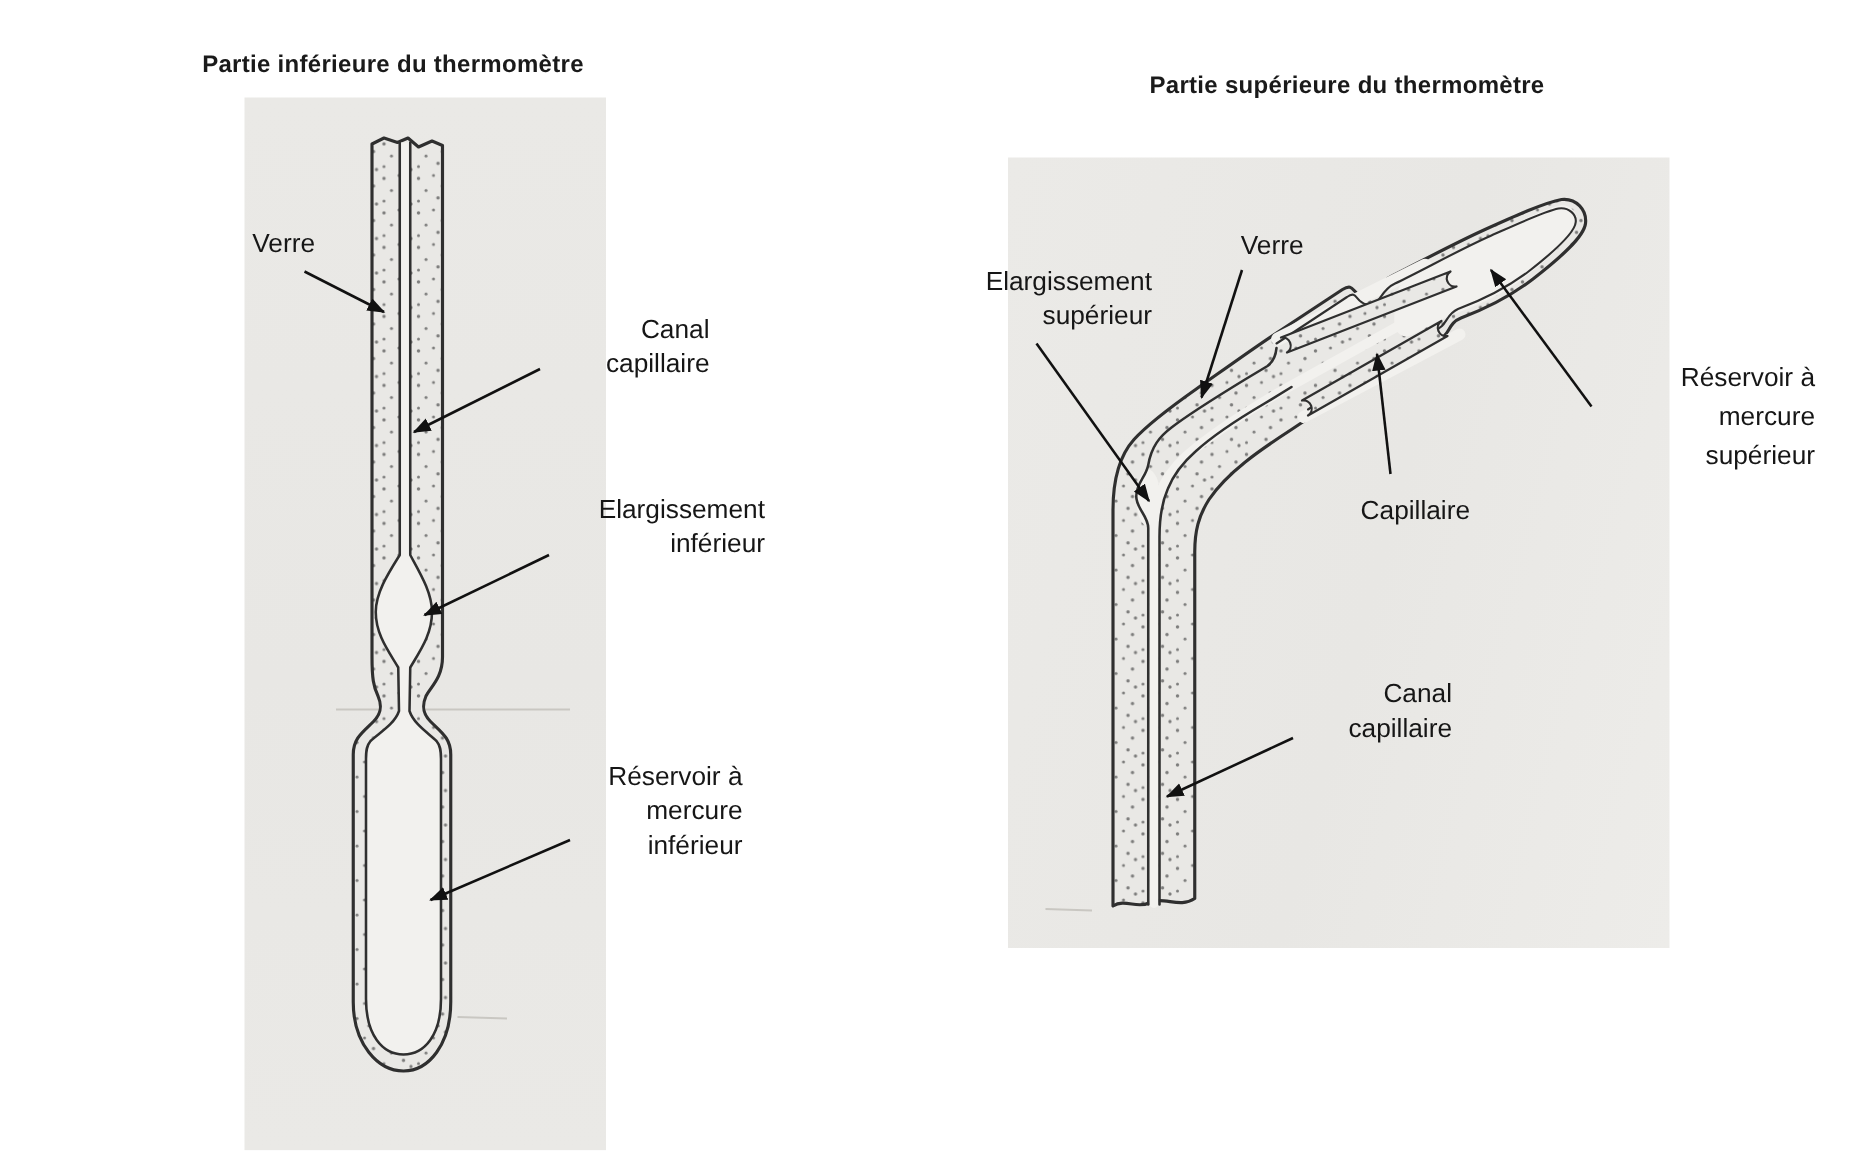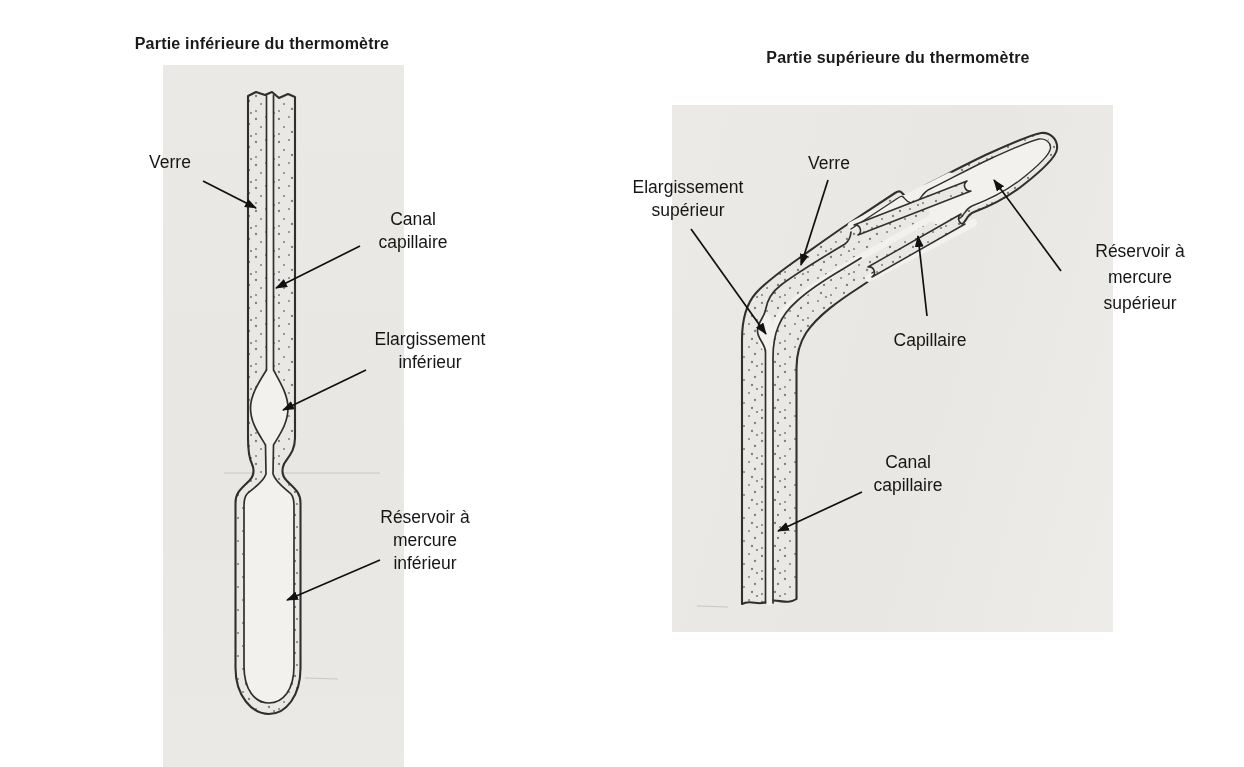--- a/index.html
+++ b/index.html
@@ -18,21 +18,21 @@
   }
   svg.draw{position:absolute;left:0;top:0;z-index:1;pointer-events:none;}
   .title{
     position:absolute;z-index:2;font-weight:bold;font-size:16px;line-height:22px;
     color:#1a1a1a;text-align:center;letter-spacing:.2px;
   }
   .title-left{left:96px;top:33px;width:332px;}
   .title-right{left:727px;top:47px;width:342px;}
   .lbl{
     position:absolute;z-index:2;font-size:17.5px;line-height:23px;
-    color:#161616;text-align:center;
+    color:#161616;text-align:right;
   }
   .lbl-verre-left{left:130px;top:151px;width:80px;}
   .lbl-canal-left{left:353px;top:208px;width:120px;}
   .lbl-elarg-left{left:350px;top:328px;width:160px;}
   .lbl-reserv-left{left:355px;top:506px;width:140px;}
   .lbl-elarg-right{left:608px;top:176px;width:160px;}
   .lbl-verre-right{left:789px;top:152px;width:80px;}
   .lbl-capil-right{left:880px;top:329px;width:100px;}
   .lbl-reserv-right{left:1070px;top:238px;width:140px;line-height:26px;}
   .lbl-canal-right{left:848px;top:451px;width:120px;}

